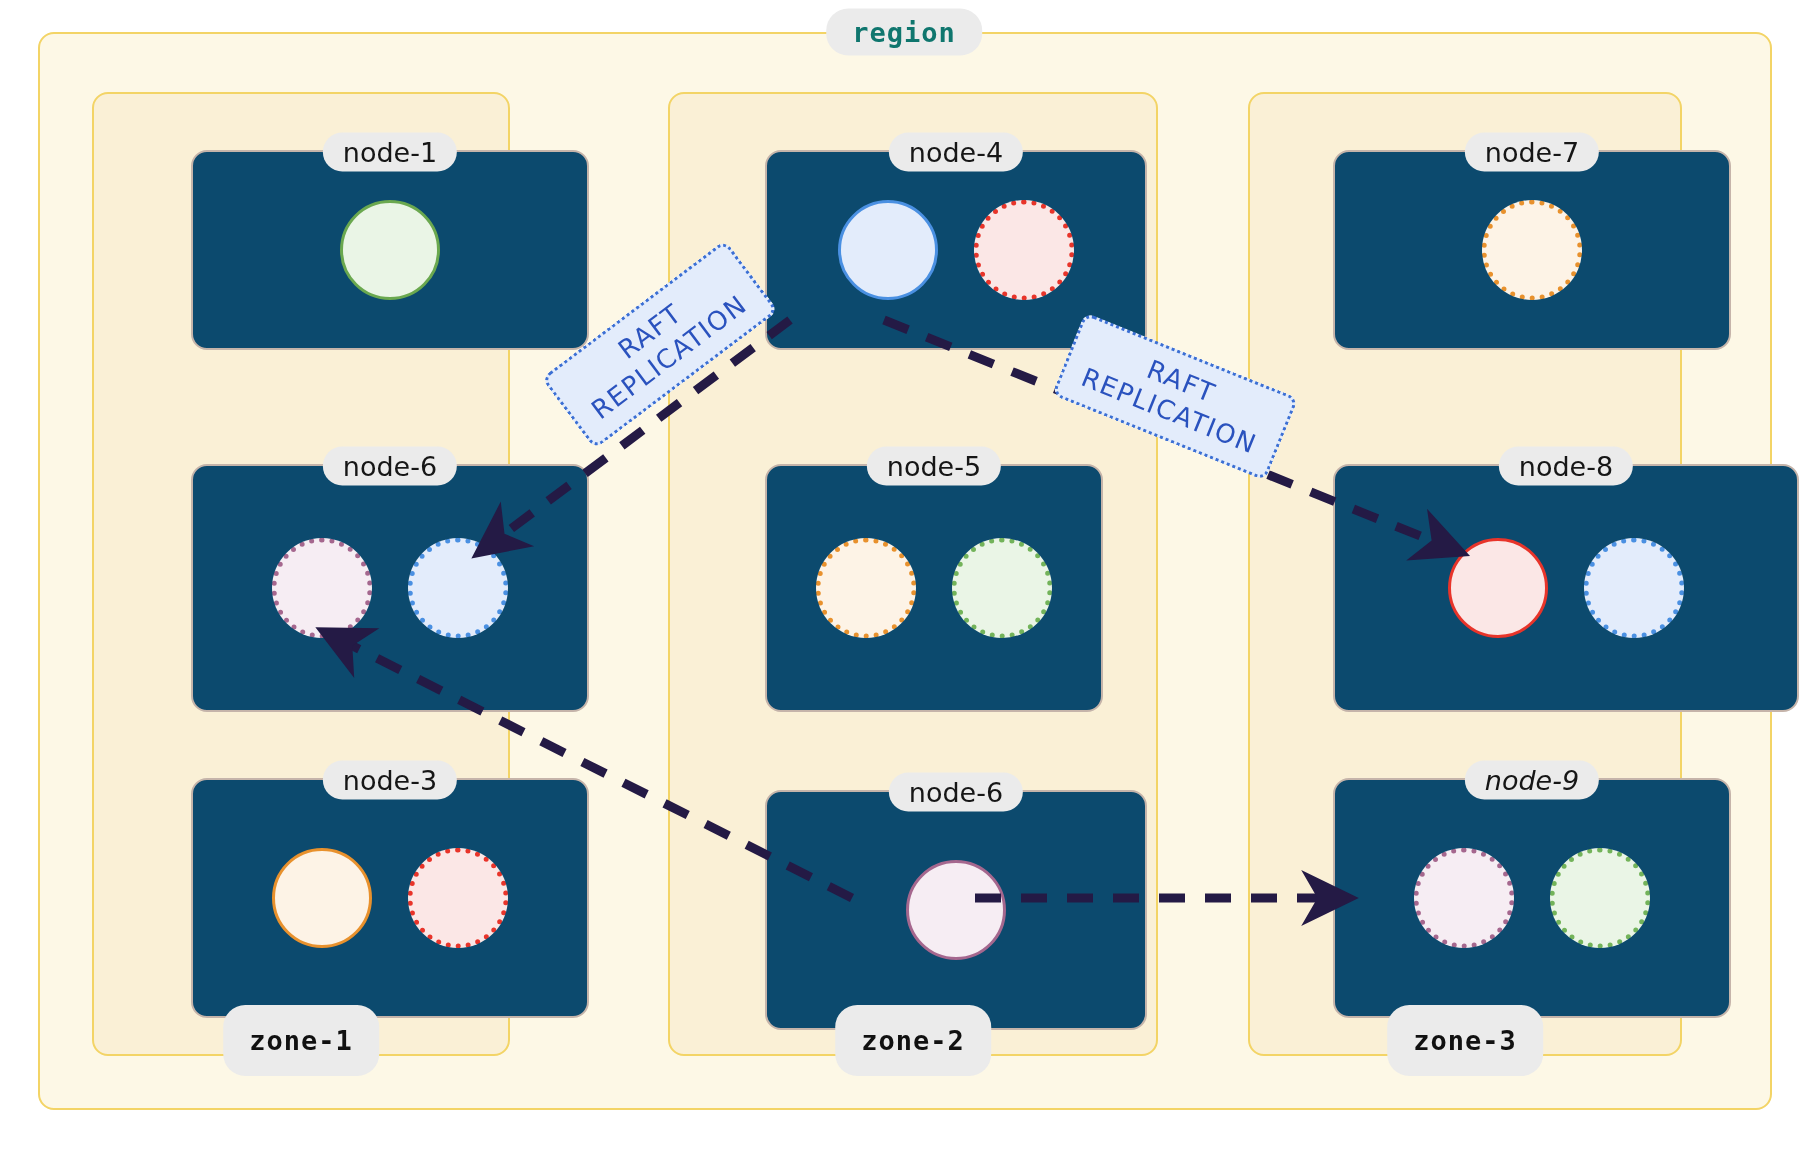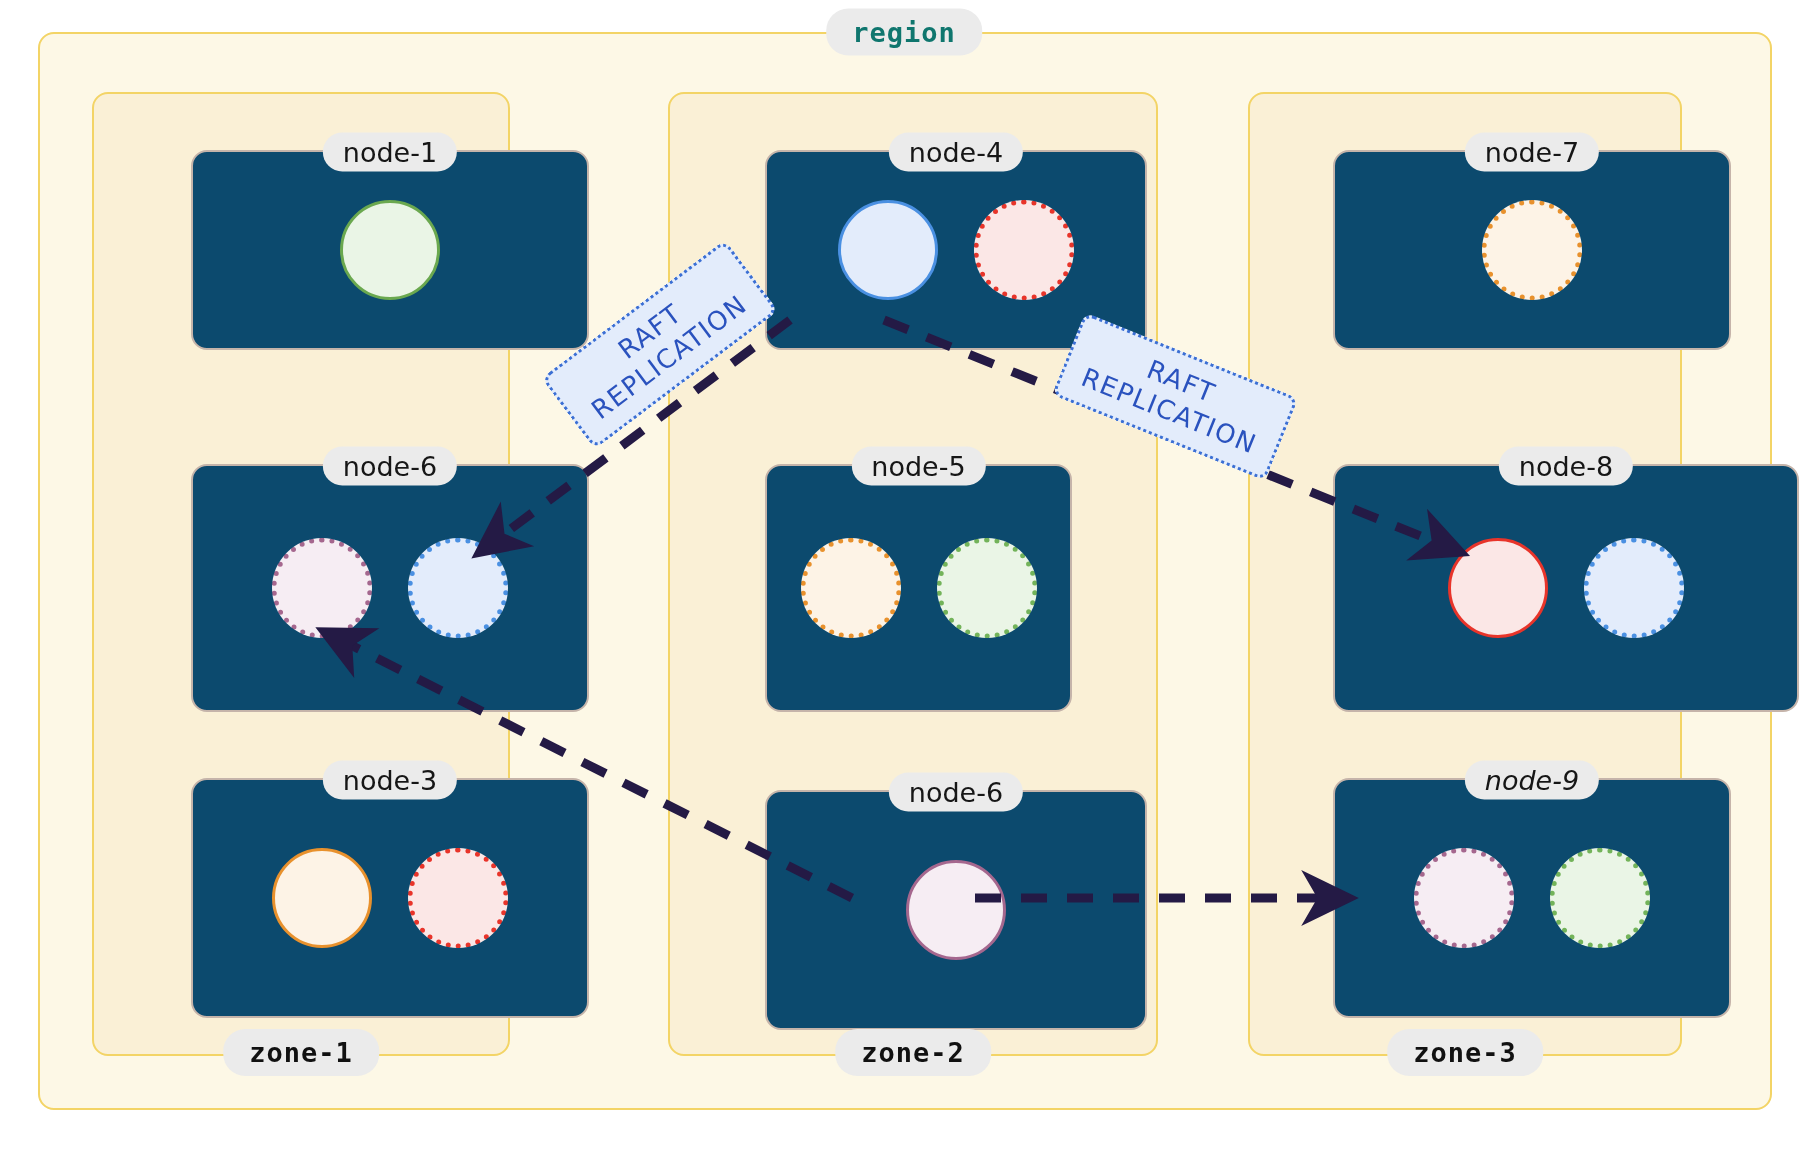--- a/index.html
+++ b/index.html
@@ -21,21 +21,21 @@
 
   
   .zone-box{
     position:absolute;top:92px;height:964px;
     background:#faf0d6;border:2.5px solid #f3d466;border-radius:16px;
     box-sizing:border-box;
   }
   .zone-label{
     position:absolute;left:50%;bottom:-22px;transform:translateX(-50%);
     background:#ebebeb;color:#111;border-radius:22px;
-    padding:8px 26px;font-family:"DejaVu Sans Mono",monospace;
+    padding:20px 26px;font-family:"DejaVu Sans Mono",monospace;
     font-weight:bold;font-size:27px;letter-spacing:1px;z-index:40;white-space:nowrap;text-align:center;
   }
 
   
   .node-box{
     position:absolute;
     background:#0c4a6e;border:2.5px solid #c5b4aa;border-radius:16px;
     box-sizing:border-box;
     margin-left:43px;
   }
@@ -105,21 +105,21 @@
       </div>
   </div>
 
   <div class="node-box" id="node-3" style="left:722px;top:150px;width:382px;height:200px;">
     <div class="node-label">node-4</div>
     <div class="node-inner">
         <div class="replica solid" style="border-color: rgb(74, 144, 226); background: rgb(227, 236, 251);"></div>
         <div class="replica dotted" style="border-color: rgb(232, 52, 42); background: rgb(251, 231, 230);"></div>
       </div>
   </div>
-  <div class="node-box" id="node-4" style="left:722px;top:464px;width:307px;height:248px;">
+  <div class="node-box" id="node-4" style="left:722px;top:464px;width:338px;height:248px;">
     <div class="node-label">node-5</div>
     <div class="node-inner">
         <div class="replica dotted" style="border-color: rgb(232, 145, 45); background: rgb(253, 243, 230);"></div>
         <div class="replica dotted" style="border-color: rgb(115, 179, 90); background: rgb(234, 245, 230);"></div>
       </div>
   </div>
   <div class="node-box" id="node-5" style="left:722px;top:790px;width:382px;height:240px;">
     <div class="node-label">node-6</div>
     <div class="node-inner">
         <div class="replica solid" style="border-color: rgb(165, 103, 142); background: rgb(246, 237, 243);"></div>

